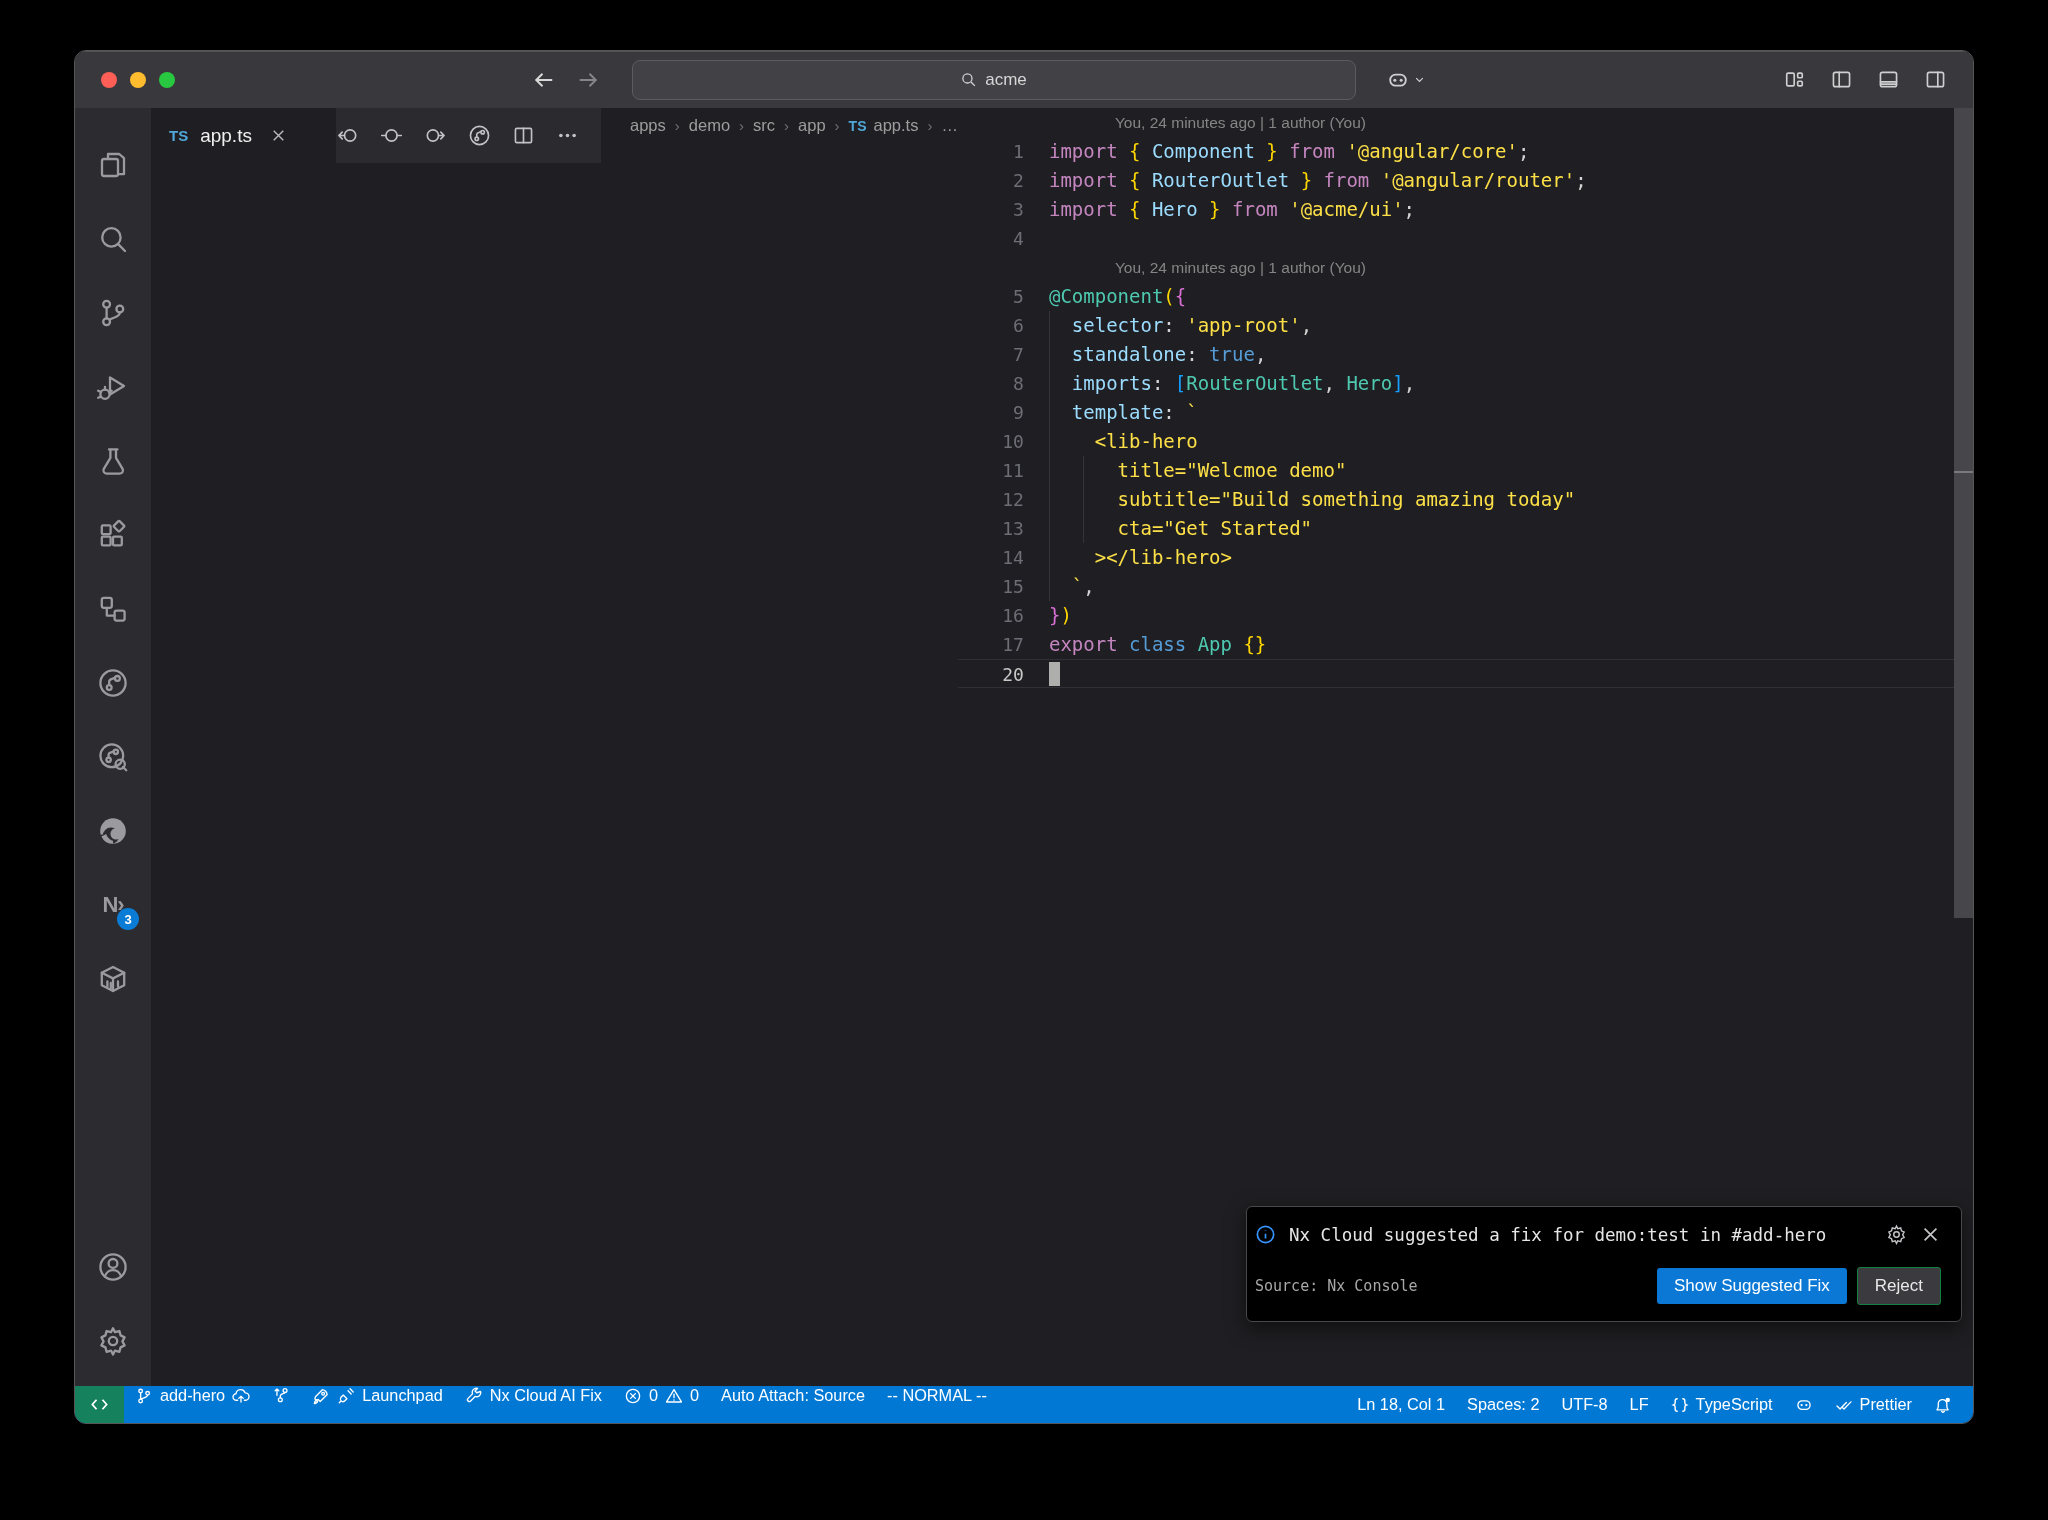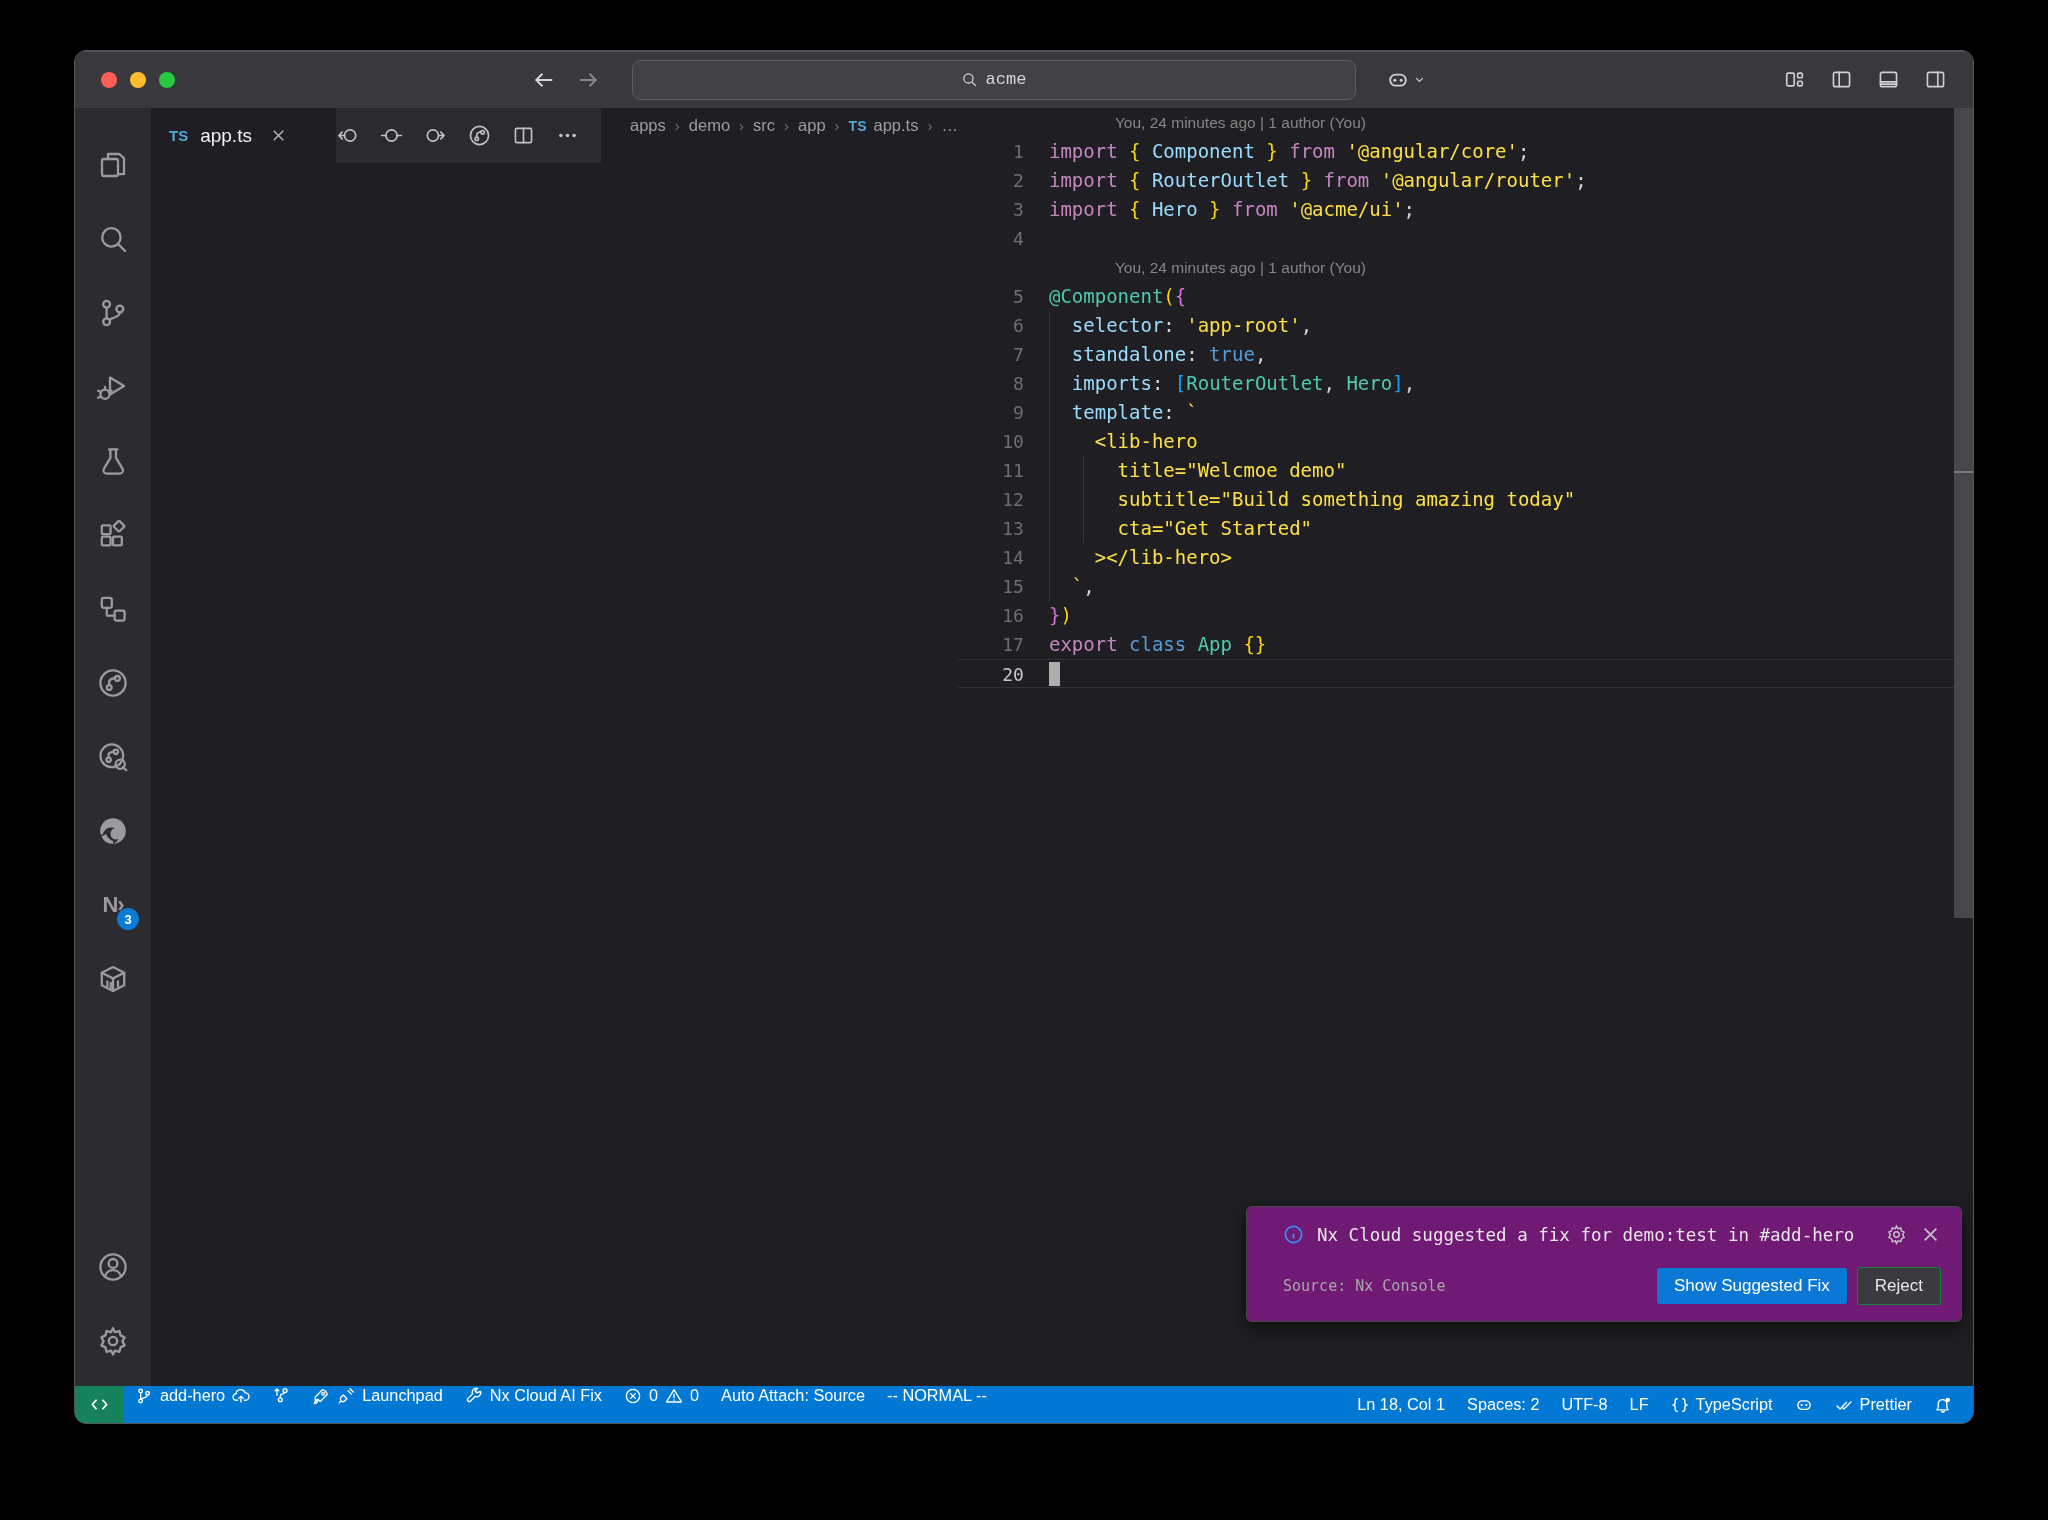--- a/index.html
+++ b/index.html
@@ -2,21 +2,21 @@
 <html><head>
 <meta charset="utf-8">
 <style>
   * { margin:0; padding:0; box-sizing:border-box; }
   html,body { width:2048px; height:1520px; background:#000; font-family:"Liberation Sans", sans-serif; overflow:hidden; }
   .window { position:absolute; left:74px; top:50px; width:1900px; height:1374px; background:#1f1f23;
             border:1px solid #55555a; border-radius:12px; overflow:hidden; display:flex; flex-direction:column; }
 
   
   .titlebar { height:57px; background:#39393d; display:flex; align-items:center; flex:0 0 auto;
-              box-shadow: inset 0 1px 0 rgba(255,255,255,.12); font-family: Liberation Mono, monospace; }
+              box-shadow: inset 0 1px 0 rgba(255,255,255,.12); }
   .traffic { display:flex; gap:13px; margin-left:26px; }
   .traffic span { width:16px; height:16px; border-radius:50%; display:block; }
   .nav-arrows { display:flex; gap:20px; align-items:center; margin-right:32px; }
   .nav-arrows .i svg { width:24px; height:24px; }
   .searchbox { width:724px; height:40px; background:#414146; border:1px solid #5b5b61; border-radius:8px;
                display:flex; align-items:center; justify-content:center; gap:8px; color:#d6d6d6; font-size:17px; }
   .copilot-menu { display:flex; align-items:center; gap:2px; margin-left:30px; color:#cfcfd2; }
   .layout-actions { display:flex; gap:24px; margin-right:26px; color:#cfcfd2; }
   .layout-actions .i svg { width:23px; height:23px; }
   .spacer { flex:1; }
@@ -57,22 +57,22 @@
   .row.current { border-top:1px solid #303036; border-bottom:1px solid #303036; }
   .row.current .gutter { color:#c8c8c8; }
   .guide { position:absolute; top:0; bottom:0; width:1px; background:#34343a; }
   .cursor { display:inline-block; width:11px; height:24px; background:#aeafad; vertical-align:middle; margin-top:-3px; }
 
   .scrollbar { position:absolute; top:0; right:0; width:19px; bottom:0; }
   .sb-thumb { position:absolute; top:0; right:0; width:19px; height:810px; background:#46464b; }
   .sb-divider { position:absolute; top:363px; right:0; width:19px; height:2px; background:#7a7a7e; }
 
   
-  .toast { position:absolute; right:11px; bottom:64px; width:716px; background:#701a75; border:1px solid #48484c;
-           border-radius:6px; padding:17px 20px 16px 36px; box-shadow:0 6px 20px rgba(0,0,0,.55); z-index:5; }
+  .toast { position:absolute; right:11px; bottom:64px; width:716px; background:#000000; border:1px solid #48484c;
+           border-radius:6px; padding:17px 20px 16px 8px; box-shadow:0 6px 20px rgba(0,0,0,.55); z-index:5; }
   .toast-head { display:flex; align-items:center; gap:13px; }
   .toast-title { color:#e6e6e6; font-size:17.5px; flex:1; }
   .toast-head .i { color:#c4c4c8; }
   .toast-head .i svg { width:21px; height:21px; }
   .info-i svg { width:23px; height:23px; }
   .toast-body { display:flex; align-items:center; margin-top:22px; }
   .toast-source { color:#a8a8a8; font-size:15px; flex:1; }
   .btn { font-size:17px; padding:8px 17px; border-radius:3px; border:none; cursor:pointer; font-family:"Liberation Sans",sans-serif; }
   .btn-primary { background:#0a78d4; color:#fff; margin-right:10px; }
   .btn-secondary { background:#3a3a3f; color:#e8e8e8; border:1px solid #15803d; }

